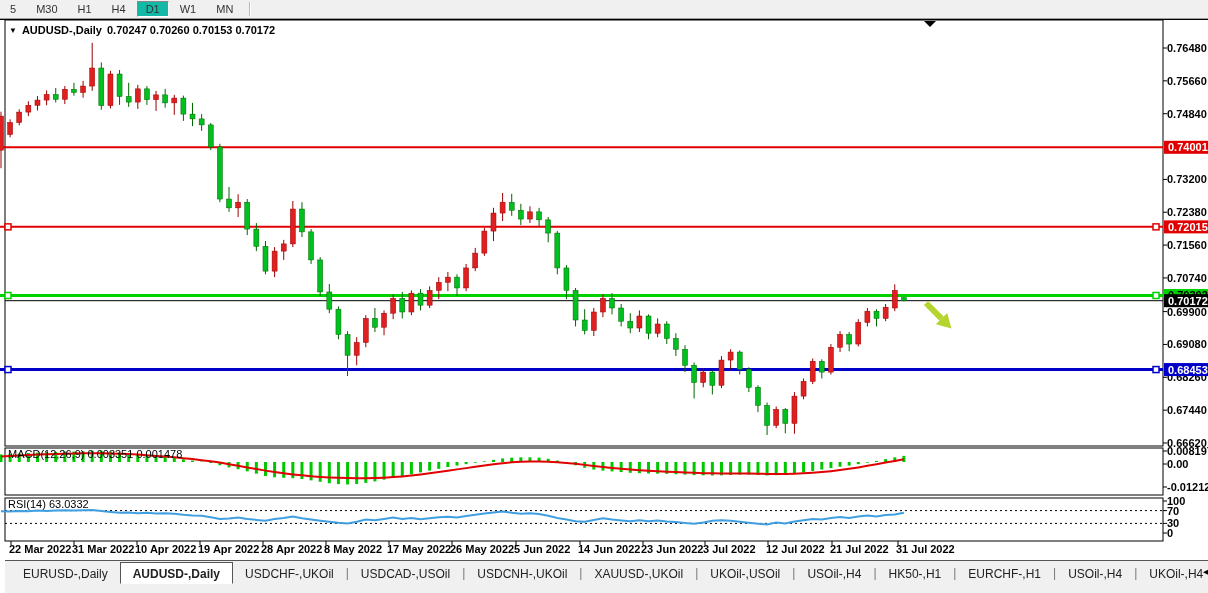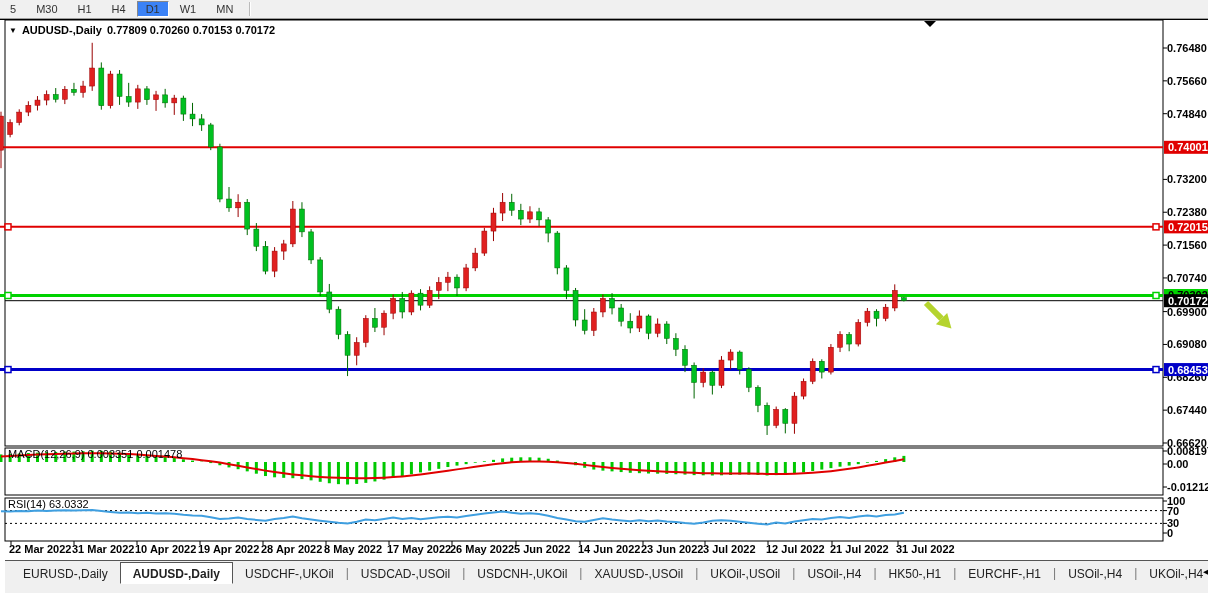--- a/index.html
+++ b/index.html
@@ -2,21 +2,21 @@
 <html><head>
 <meta charset="utf-8">
 <style>
   html,body{margin:0;padding:0;background:#fff;}
   #app{position:relative;width:1208px;height:593px;background:#fff;overflow:hidden;
        font-family:"Liberation Sans",sans-serif;-webkit-font-smoothing:none;}
   
   #toolbar{position:absolute;left:0;top:0;width:1208px;height:18px;background:#f0f0f0;
            border-bottom:1px solid #a0a0a0;display:flex;align-items:center;font-size:11px;color:#333;}
   .tf-btn{padding:1px 8px;margin:0 1px;cursor:default;border:1px solid transparent;}
-  .tf-btn.active{background:#3b82f6;border-color:#888 #fff #fff #888;}
+  .tf-btn.active{background:#14b8a6;border-color:#888 #fff #fff #888;}
   .tb-sep{width:1px;height:14px;background:#bbb;margin:0 6px;box-shadow:1px 0 0 #fff;}
   
   #chartwrap{position:absolute;left:0;top:19px;width:1208px;height:540px;}
   
   #title{position:absolute;left:9px;top:24px;font-size:11px;font-weight:bold;color:#000;
          display:flex;align-items:center;gap:5px;}
   #title .tri{font-size:8px;}
   
   #tabbar{position:absolute;left:5px;top:560px;width:1208px;height:33px;background:#f0f0f0;
           border-top:1px solid #555;font-size:12px;color:#222;padding-left:28px;}
@@ -448,34 +448,34 @@
         <line x1="832" y1="522" x2="832" y2="526" stroke="#000"></line>
         <text x="830" y="534" font-size="11" font-weight="bold" fill="#000">21 Jul 2022</text>
         <line x1="898" y1="522" x2="898" y2="526" stroke="#000"></line>
         <text x="896" y="534" font-size="11" font-weight="bold" fill="#000">31 Jul 2022</text>
       </svg>
   </div>
 
   <div id="title">
     <span class="tri">▼</span>
     <span>AUDUSD-,Daily</span>
-    <span>0.77809 0.70260 0.70153 0.70172</span>
+    <span>0.70247 0.70260 0.70153 0.70172</span>
   </div>
 
   <div id="tabbar">
     <div id="tabs">
         <div class="tab">EURUSD-,Daily</div>
         <div class="tab active">AUDUSD-,Daily</div>
         <div class="tab">USDCHF-,UKOil</div>
         <span class="tab-sep">|</span>
         <div class="tab">USDCAD-,USOil</div>
         <span class="tab-sep">|</span>
         <div class="tab">USDCNH-,UKOil</div>
         <span class="tab-sep">|</span>
-        <div class="tab">XAUUSD-,USOil</div>
+        <div class="tab">XAUUSD-,UKOil</div>
         <span class="tab-sep">|</span>
         <div class="tab">UKOil-,USOil</div>
         <span class="tab-sep">|</span>
         <div class="tab">USOil-,H4</div>
         <span class="tab-sep">|</span>
         <div class="tab">HK50-,H1</div>
         <span class="tab-sep">|</span>
         <div class="tab">EURCHF-,H1</div>
         <span class="tab-sep">|</span>
         <div class="tab">USOil-,H4</div>

